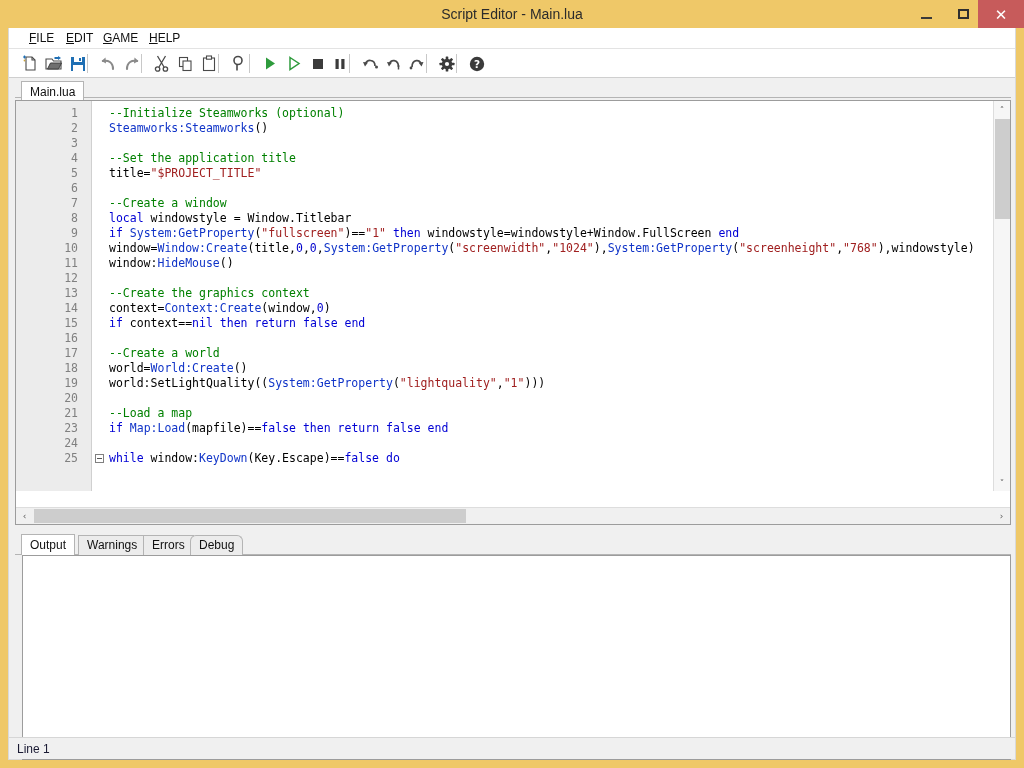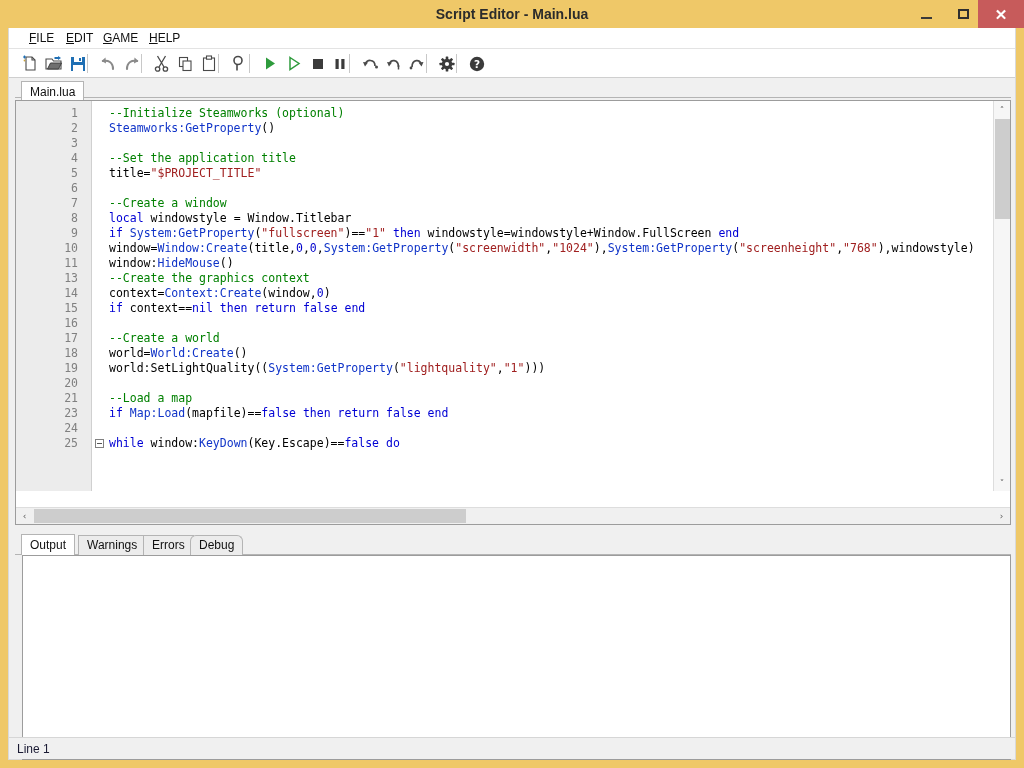--- a/index.html
+++ b/index.html
@@ -18,21 +18,20 @@
     background: #EFC868;
     box-sizing: border-box;
   }
 
   
   #titlebar {
     position: absolute;
     left: 0; top: 0;
     width: 1024px; height: 28px;
     background: #EFC868;
-    font-weight: bold;
   }
   #title-text {
     position: absolute;
     left: 0; top: 0;
     width: 1024px;
     line-height: 28px;
     text-align: center;
     font-size: 14px;
     color: #2B2B2B;
     font-family: "Liberation Sans", sans-serif;
@@ -519,30 +518,31 @@
       <div id="tabstrip-rest"></div>
       <div id="tab-mainlua">Main.lua</div>
     </div>
 
     <div id="editor-wrap">
       <div id="code-area">
         <div id="gutter"></div>
         <div id="fold-col"></div>
         <div id="code-lines">
             <div class="code-line"><span class="ln">1</span><span class="ctext"><span class="cm">--Initialize Steamworks (optional)</span></span></div>
-            <div class="code-line"><span class="ln">2</span><span class="ctext"><span class="fn">Steamworks:GetProperty</span><span class="pl">()</span></span></div>
+            <div class="code-line"><span class="ln">2</span><span class="ctext"><span class="fn">Steamworks:Steamworks</span><span class="pl">()</span></span></div>
             <div class="code-line"><span class="ln">3</span><span class="ctext"></span></div>
             <div class="code-line"><span class="ln">4</span><span class="ctext"><span class="cm">--Set the application title</span></span></div>
             <div class="code-line"><span class="ln">5</span><span class="ctext"><span class="pl">title=</span><span class="st">"$PROJECT_TITLE"</span></span></div>
             <div class="code-line"><span class="ln">6</span><span class="ctext"></span></div>
             <div class="code-line"><span class="ln">7</span><span class="ctext"><span class="cm">--Create a window</span></span></div>
             <div class="code-line"><span class="ln">8</span><span class="ctext"><span class="kw">local</span><span class="pl"> windowstyle = Window.Titlebar</span></span></div>
             <div class="code-line"><span class="ln">9</span><span class="ctext"><span class="kw">if</span><span class="pl"> </span><span class="fn">System:GetProperty</span><span class="pl">(</span><span class="st">"fullscreen"</span><span class="pl">)==</span><span class="st">"1"</span><span class="pl"> </span><span class="kw">then</span><span class="pl"> windowstyle=windowstyle+Window.FullScreen </span><span class="kw">end</span></span></div>
             <div class="code-line"><span class="ln">10</span><span class="ctext"><span class="pl">window=</span><span class="fn">Window:Create</span><span class="pl">(title,</span><span class="nm">0</span><span class="pl">,</span><span class="nm">0</span><span class="pl">,</span><span class="fn">System:GetProperty</span><span class="pl">(</span><span class="st">"screenwidth"</span><span class="pl">,</span><span class="st">"1024"</span><span class="pl">),</span><span class="fn">System:GetProperty</span><span class="pl">(</span><span class="st">"screenheight"</span><span class="pl">,</span><span class="st">"768"</span><span class="pl">),windowstyle)</span></span></div>
             <div class="code-line"><span class="ln">11</span><span class="ctext"><span class="pl">window:</span><span class="fn">HideMouse</span><span class="pl">()</span></span></div>
+            <div class="code-line"><span class="ln">12</span><span class="ctext"></span></div>
             <div class="code-line"><span class="ln">13</span><span class="ctext"><span class="cm">--Create the graphics context</span></span></div>
             <div class="code-line"><span class="ln">14</span><span class="ctext"><span class="pl">context=</span><span class="fn">Context:Create</span><span class="pl">(window,</span><span class="nm">0</span><span class="pl">)</span></span></div>
             <div class="code-line"><span class="ln">15</span><span class="ctext"><span class="kw">if</span><span class="pl"> context==</span><span class="kw">nil</span><span class="pl"> </span><span class="kw">then</span><span class="pl"> </span><span class="kw">return</span><span class="pl"> </span><span class="kw">false</span><span class="pl"> </span><span class="kw">end</span></span></div>
             <div class="code-line"><span class="ln">16</span><span class="ctext"></span></div>
             <div class="code-line"><span class="ln">17</span><span class="ctext"><span class="cm">--Create a world</span></span></div>
             <div class="code-line"><span class="ln">18</span><span class="ctext"><span class="pl">world=</span><span class="fn">World:Create</span><span class="pl">()</span></span></div>
             <div class="code-line"><span class="ln">19</span><span class="ctext"><span class="pl">world:SetLightQuality((</span><span class="fn">System:GetProperty</span><span class="pl">(</span><span class="st">"lightquality"</span><span class="pl">,</span><span class="st">"1"</span><span class="pl">)))</span></span></div>
             <div class="code-line"><span class="ln">20</span><span class="ctext"></span></div>
             <div class="code-line"><span class="ln">21</span><span class="ctext"><span class="cm">--Load a map</span></span></div>
             <div class="code-line"><span class="ln">23</span><span class="ctext"><span class="kw">if</span><span class="pl"> </span><span class="fn">Map:Load</span><span class="pl">(mapfile)==</span><span class="kw">false</span><span class="pl"> </span><span class="kw">then</span><span class="pl"> </span><span class="kw">return</span><span class="pl"> </span><span class="kw">false</span><span class="pl"> </span><span class="kw">end</span></span></div>

